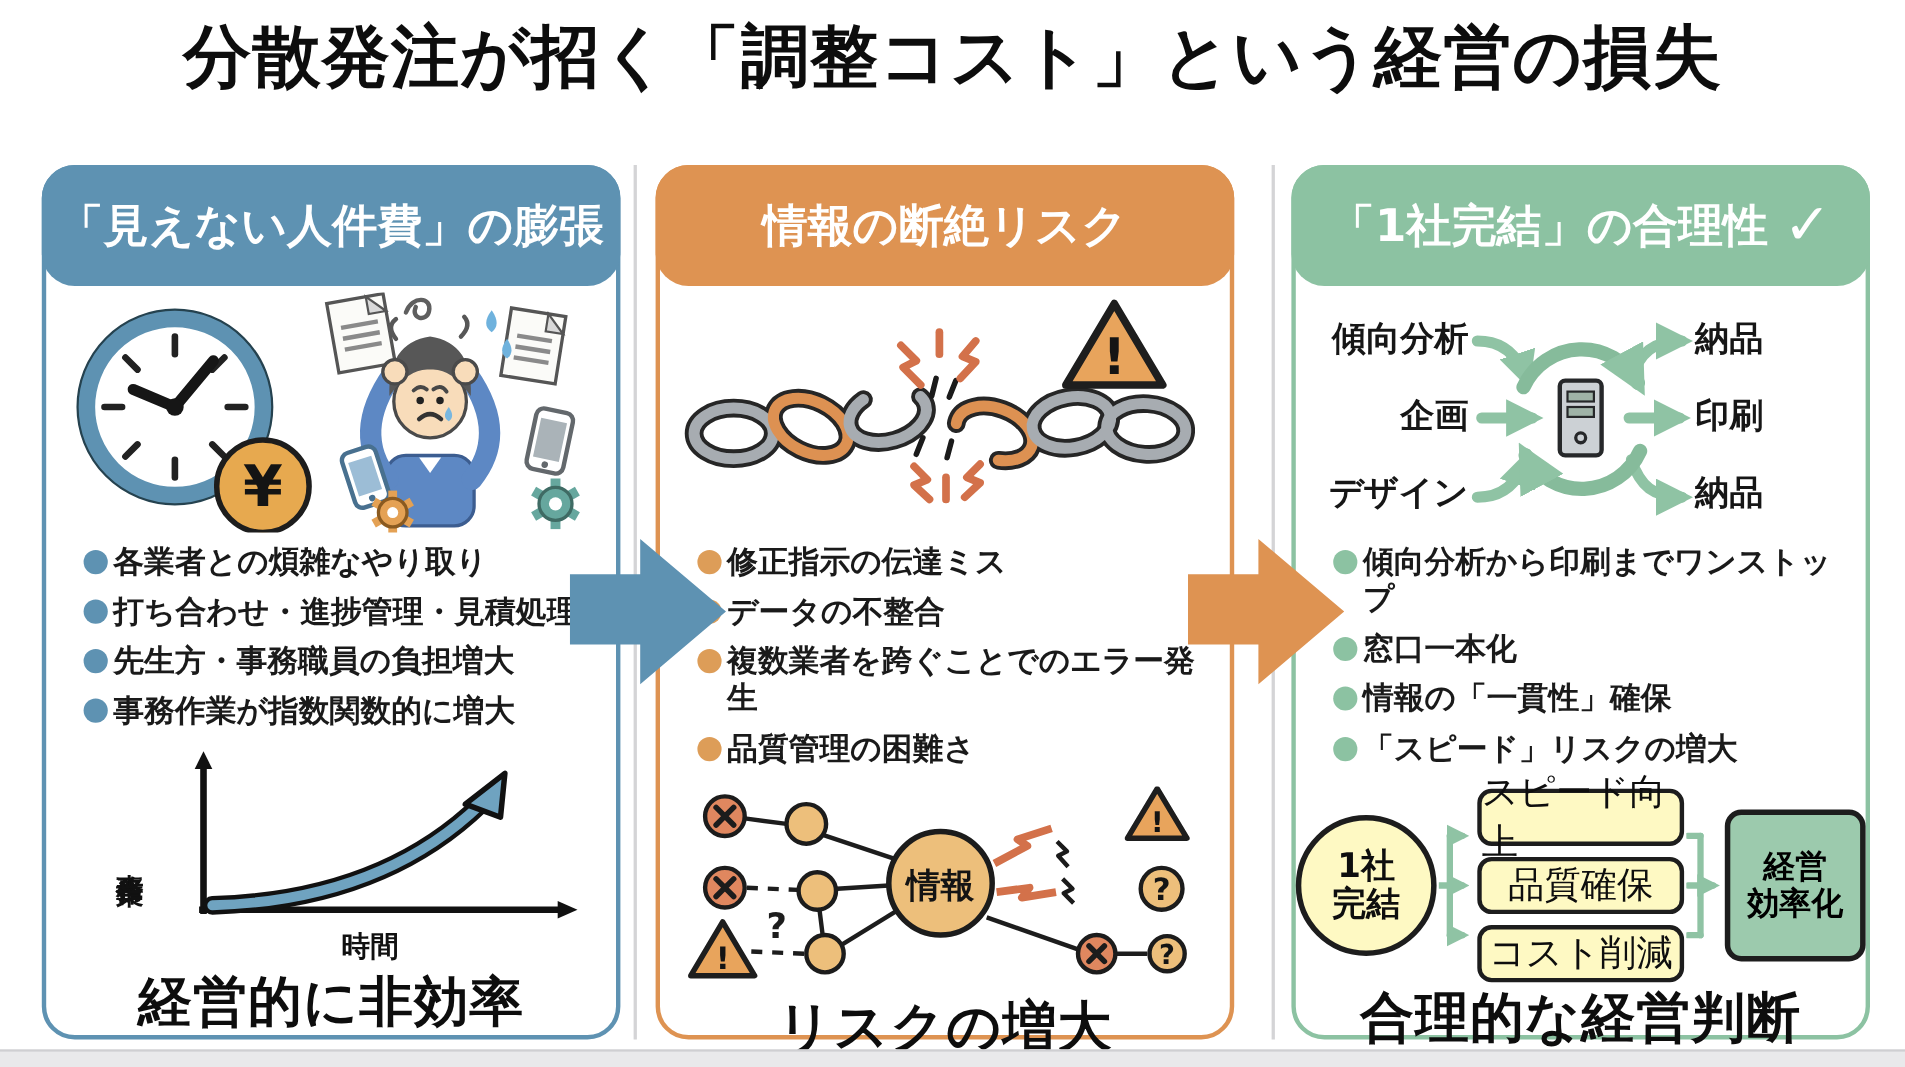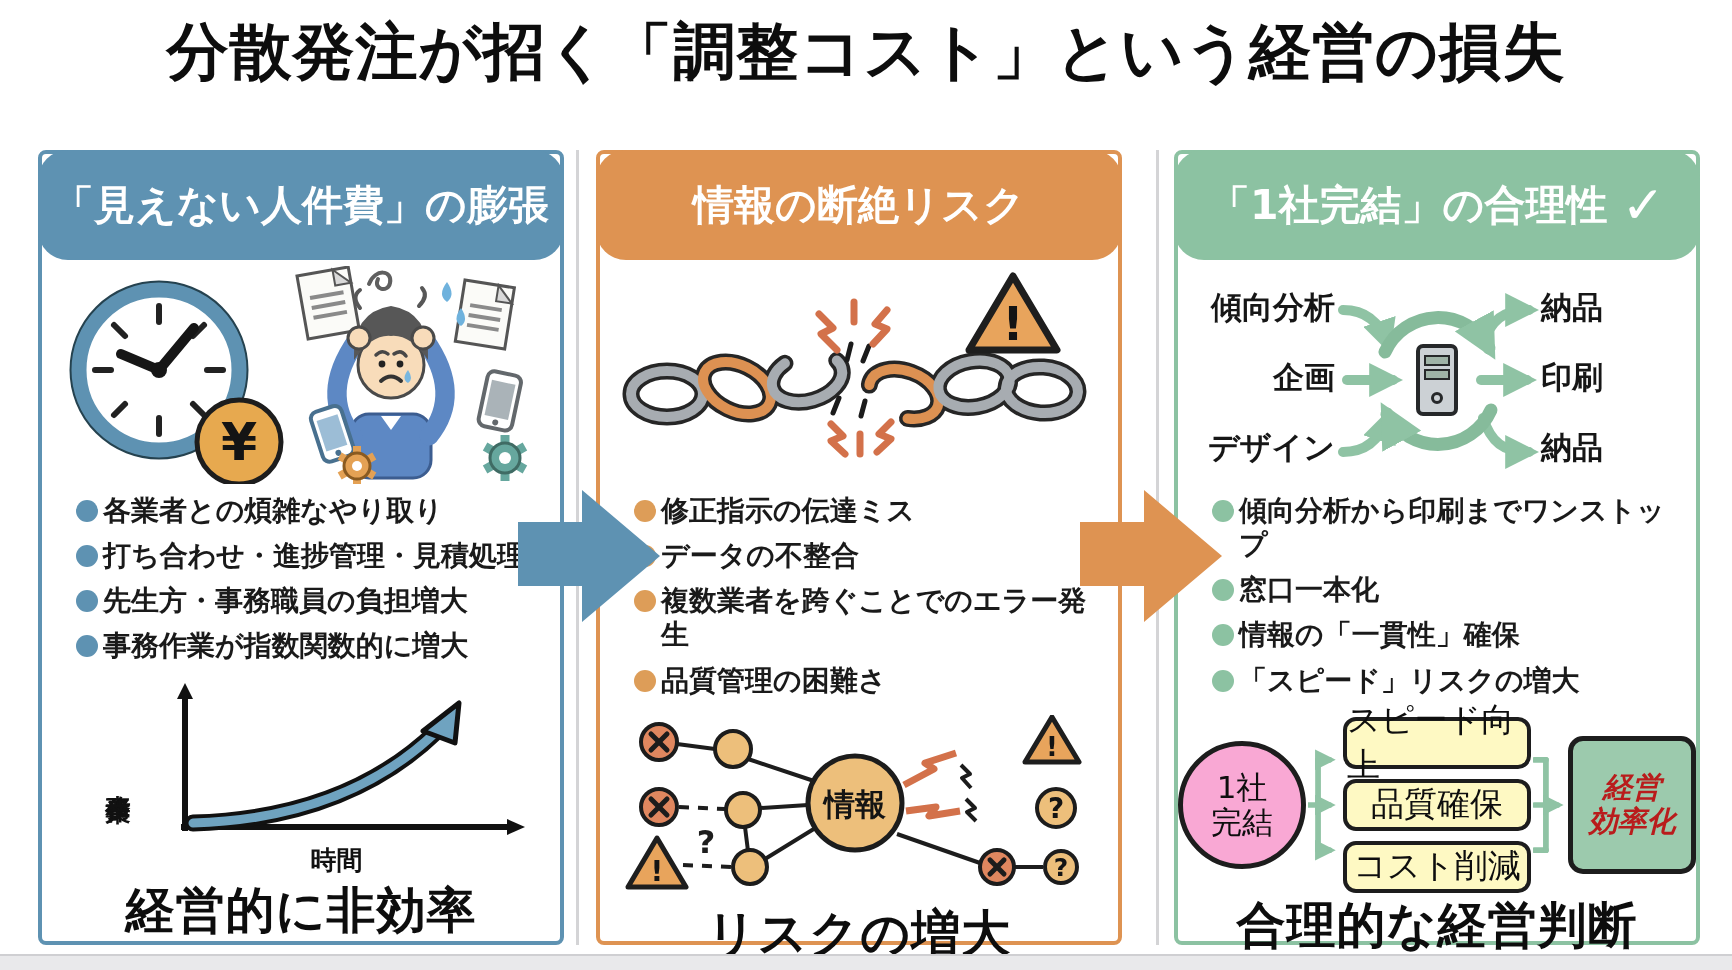--- a/index.html
+++ b/index.html
@@ -4,21 +4,21 @@
 <style>
   html,body{margin:0;padding:0;background:#fff;}
   .stage{position:relative;width:1732px;height:970px;background:#ffffff;overflow:hidden;
          font-family:"DejaVu Sans","Liberation Sans",sans-serif;color:#111;}
   .main-title{position:absolute;top:10px;left:0;width:100%;text-align:center;
          font-size:62px;font-weight:900;letter-spacing:1px;color:#0d0d0d;margin:0;}
   .divider{position:absolute;top:150px;height:795px;width:3px;background:#d4d4d6;z-index:0;}
   .d1{left:576px;} .d2{left:1156px;}
 
   .panel{position:absolute;top:150px;height:795px;width:526px;background:#fff;
-         border-radius:8px;box-sizing:border-box;display:flex;flex-direction:column;z-index:1;}
+         border-radius:30px;box-sizing:border-box;display:flex;flex-direction:column;z-index:1;}
   .p-cost{left:38px;border:4px solid #5e92b2;}
   .p-risk{left:596px;border:4px solid #de9352;}
   .p-one {left:1174px;border:4px solid #8cc2a2;}
 
   .panel-header{margin:-4px -4px 0 -4px;height:110px;border-radius:30px;
          display:flex;align-items:center;justify-content:center;gap:14px;
          color:#fff;font-size:41px;font-weight:900;flex-shrink:0;}
   .p-cost .panel-header{background:#5e92b2;}
   .p-risk .panel-header{background:#de9352;}
   .p-one  .panel-header{background:#8cc2a2;}
@@ -43,30 +43,30 @@
   .xlab{font-size:26px;font-weight:900;margin-top:-6px;color:#111;}
 
   .caption{margin-top:auto;margin-bottom:16px;text-align:center;
            font-size:49px;font-weight:900;color:#0d0d0d;letter-spacing:1px;}
 
   .flow-arrow{position:absolute;top:486px;width:144px;height:140px;z-index:3;}
   .fa1{left:518px;} .fa2{left:1080px;}
 
   
   .bflow{display:flex;align-items:center;justify-content:center;gap:2px;margin-top:8px;}
-  .bf-circle{width:118px;height:118px;border-radius:50%;background:#f9a8d4;border:5px solid #1d1d1d;
+  .bf-circle{width:118px;height:118px;border-radius:50%;background:#fef9c3;border:5px solid #1d1d1d;
        display:flex;flex-direction:column;align-items:center;justify-content:center;
-       font-size:31px;font-weight:400;line-height:1.12;color:#0e0e0e;flex-shrink:0;}
+       font-size:31px;font-weight:700;line-height:1.12;color:#0e0e0e;flex-shrink:0;}
   .bf-boxes{display:flex;flex-direction:column;gap:10px;}
   .bf-box{width:180px;height:44px;background:#fef9c3;border:4px solid #1d1d1d;border-radius:13px;
        display:flex;align-items:center;justify-content:center;
        font-size:33px;font-weight:400;color:#0e0e0e;}
   .bf-result{width:118px;height:128px;background:#9ccaad;border:5px solid #1d1d1d;border-radius:15px;
        display:flex;flex-direction:column;align-items:center;justify-content:center;
-       font-size:29px;font-weight:900;line-height:1.15;color:#b91c1c;flex-shrink:0;font-style:italic;}
+       font-size:29px;font-weight:900;line-height:1.15;color:#000000;flex-shrink:0;}
 
   .bottom-band{position:absolute;left:0;right:0;bottom:0;height:14px;background:#e9e9eb;
        border-top:2px solid #cfcfd2;z-index:2;}
   svg text{font-family:"DejaVu Sans","Liberation Sans",sans-serif;}
 </style>
 </head>
 <body>
 
 <div class="stage">
 

